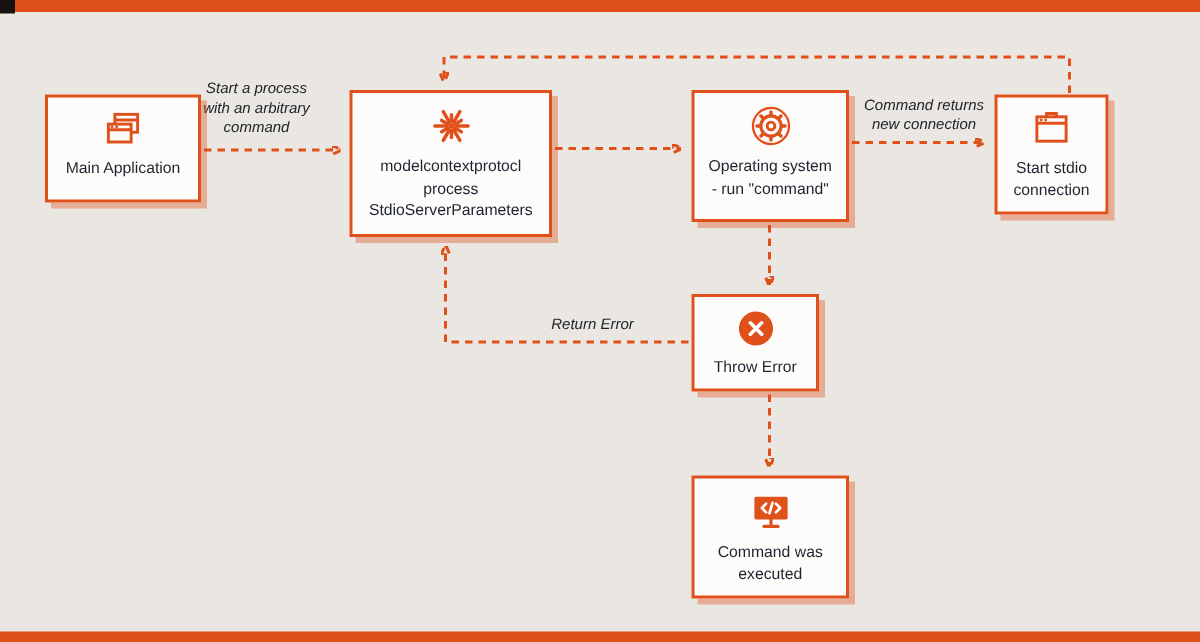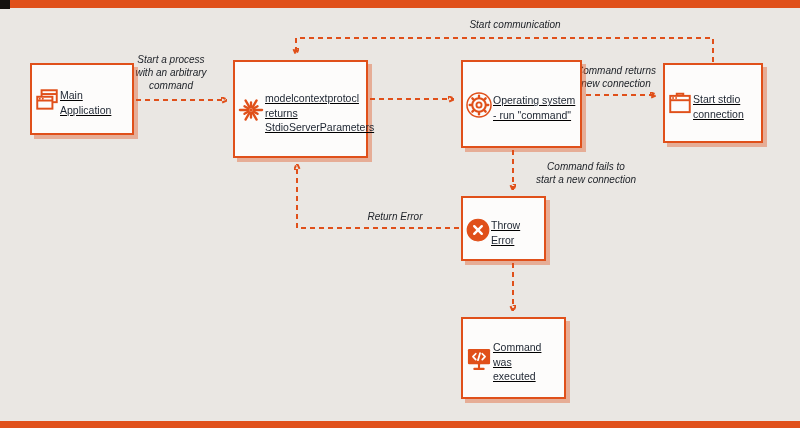--- a/index.html
+++ b/index.html
@@ -20,32 +20,32 @@
   .corner-notch{position:absolute;left:0;top:0;width:10px;height:9px;background:#15120f;}
 
   .edges{position:absolute;left:0;top:0;width:800px;height:428px;color:var(--accent);pointer-events:none;}
   .edges path{fill:none;stroke:currentColor;stroke-width:2;stroke-dasharray:5 4;}
 
   .node{
     position:absolute;box-sizing:border-box;
     background:var(--box-fill);
     border:2px solid var(--accent);
     box-shadow:4px 4px 0 rgba(224,80,26,.38);
-    display:flex;flex-direction:row;align-items:center;justify-content:flex-start;
-    padding:8px 2px 6px 2px;text-decoration:underline;
+    display:flex;flex-direction:column;align-items:center;justify-content:flex-start;
+    padding:8px 2px 6px 2px;text-align:center;
   }
   .node .icon{color:var(--accent);line-height:0;flex:0 0 auto;}
   .node .label{
     margin-top:6px;font-size:10.5px;line-height:1.4;color:var(--text);
     white-space:pre-line;
   }
   #node-main          {left:30px;  top:63px;  width:104px; height:72px;}
   #node-mcp           {left:233px; top:60px;  width:135px; height:98px;}
-  #node-os            {left:461px; top:60px;  width:121px; height:88px;}
-  #node-stdio         {left:663px; top:63px;  width:100px; height:80px;}
+  #node-os            {left:461px; top:60px;  width:105px; height:88px;}
+  #node-stdio         {left:663px; top:63px;  width:76px; height:80px;}
   #node-error         {left:461px; top:196px; width:85px; height:65px;}
   #node-exec          {left:461px; top:317px; width:105px; height:82px;}
 
   .edge-label{
     position:absolute;font-style:italic;font-size:10px;line-height:1.3;
     color:var(--edge-label);text-align:center;white-space:pre-line;
   }
   #lbl-start-process   {left:124px; top:53px;  width:94px;}
   #lbl-start-comm      {left:425px; top:18px;  width:180px;}
   #lbl-command-returns {left:569px; top:64px;  width:94px;}
@@ -68,25 +68,22 @@
     <path d="M568 95 L656 95" marker-end="url(#arrow)"></path>
     <path d="M713 62 L713 38 L296 38 L296 54" marker-end="url(#arrow)"></path>
     <path d="M513 150 L513 190" marker-end="url(#arrow)"></path>
     <path d="M459 228 L297 228 L297 164" marker-end="url(#arrow)"></path>
     <path d="M513 263 L513 311" marker-end="url(#arrow)"></path>
   </svg>
 
   <div class="edge-label" id="lbl-start-process">Start a process
 with an arbitrary
 command</div>
-  <div class="edge-label" id="lbl-start-comm">Start communication</div>
   <div class="edge-label" id="lbl-command-returns">Command returns
 new connection</div>
-  <div class="edge-label" id="lbl-command-fails">Command fails to
-start a new connection</div>
   <div class="edge-label" id="lbl-return-error">Return Error</div>
 
   <div class="node" id="node-main">
     <span class="icon">
       <svg viewBox="0 0 24 24" width="26" height="26">
         <g fill="none" stroke="currentColor" stroke-width="1.8">
           <rect x="7" y="3" width="14" height="11"></rect>
           <path d="M7 6.5h14"></path>
           <rect x="3" y="9" width="14" height="11" fill="#fdfcfb"></rect>
           <path d="M3 12.5h14"></path>
@@ -112,21 +109,21 @@
           <line x1="12" y1="14.5" x2="12" y2="18.5"></line>
           <line x1="9.8" y1="13.3" x2="6.4" y2="15.3"></line>
           <line x1="9.8" y1="10.8" x2="6.4" y2="8.8"></line>
           <line x1="12" y1="9.5" x2="12" y2="5.5"></line>
           <line x1="14.2" y1="10.8" x2="17.6" y2="8.8"></line>
         </g>
         <circle cx="12" cy="12" r="1.6" fill="currentColor"></circle>
       </svg>
     </span>
     <span class="label">modelcontextprotocl
-returns
+process
 StdioServerParameters</span>
   </div>
 
   <div class="node" id="node-os">
     <span class="icon">
       <svg viewBox="0 0 24 24" width="28" height="28">
         <circle cx="12" cy="12" r="10.3" fill="none" stroke="currentColor" stroke-width="1.3"></circle>
         <circle cx="12" cy="12" r="5.8" fill="none" stroke="currentColor" stroke-width="1.8"></circle>
         <circle cx="12" cy="12" r="2.2" fill="none" stroke="currentColor" stroke-width="1.6"></circle>
         <g stroke="currentColor" stroke-width="2" stroke-linecap="round">

